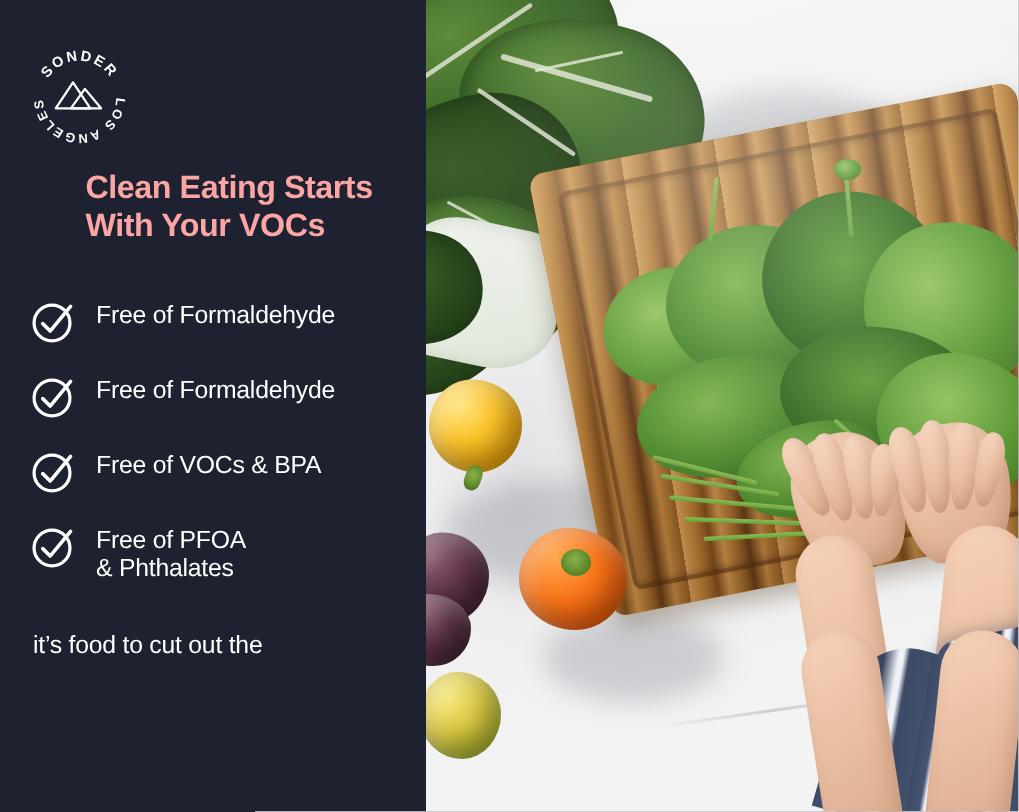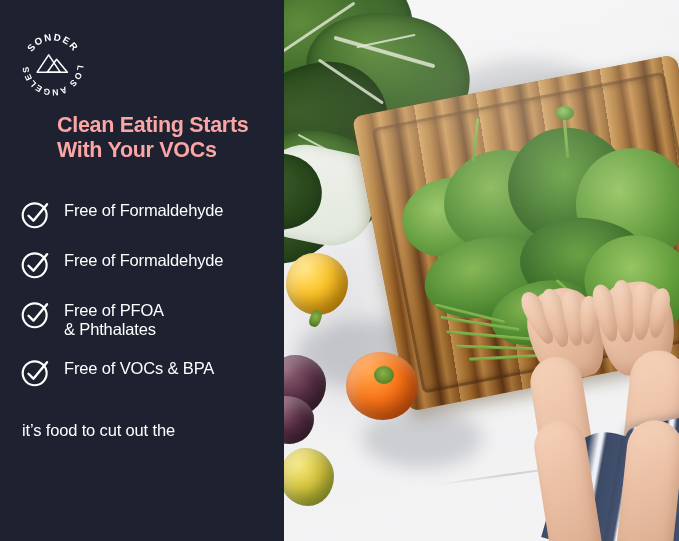--- a/index.html
+++ b/index.html
@@ -319,34 +319,34 @@
       </div>
 
       <div class="check-row">
         <span class="check-icon">
           <svg viewBox="0 0 40 40" aria-hidden="true">
             <circle cx="19" cy="21" r="14.5" fill="none" stroke="#ffffff" stroke-width="2.6"></circle>
             <path d="M 11.5,21.5 L 17.5,27.5 L 34,7.5" fill="none" stroke="#ffffff" stroke-width="2.9" stroke-linecap="round" stroke-linejoin="round"></path>
           </svg>
         </span>
         <span class="check-label">
-          <span class="cl-line">Free of PFOA</span>
-          <span class="cl-line">&amp; Phthalates</span>
+          <span class="cl-line">Free of VOCs &amp; BPA</span>
         </span>
       </div>
 
       <div class="check-row">
         <span class="check-icon">
           <svg viewBox="0 0 40 40" aria-hidden="true">
             <circle cx="19" cy="21" r="14.5" fill="none" stroke="#ffffff" stroke-width="2.6"></circle>
             <path d="M 11.5,21.5 L 17.5,27.5 L 34,7.5" fill="none" stroke="#ffffff" stroke-width="2.9" stroke-linecap="round" stroke-linejoin="round"></path>
           </svg>
         </span>
         <span class="check-label">
-          <span class="cl-line">Free of VOCs &amp; BPA</span>
+          <span class="cl-line">Free of PFOA</span>
+          <span class="cl-line">&amp; Phthalates</span>
         </span>
       </div>
 
     </div>
 
     <div id="footer-copy">
       <span class="fc-line">it’s food to cut out the</span>
     </div>
   </div>
 

